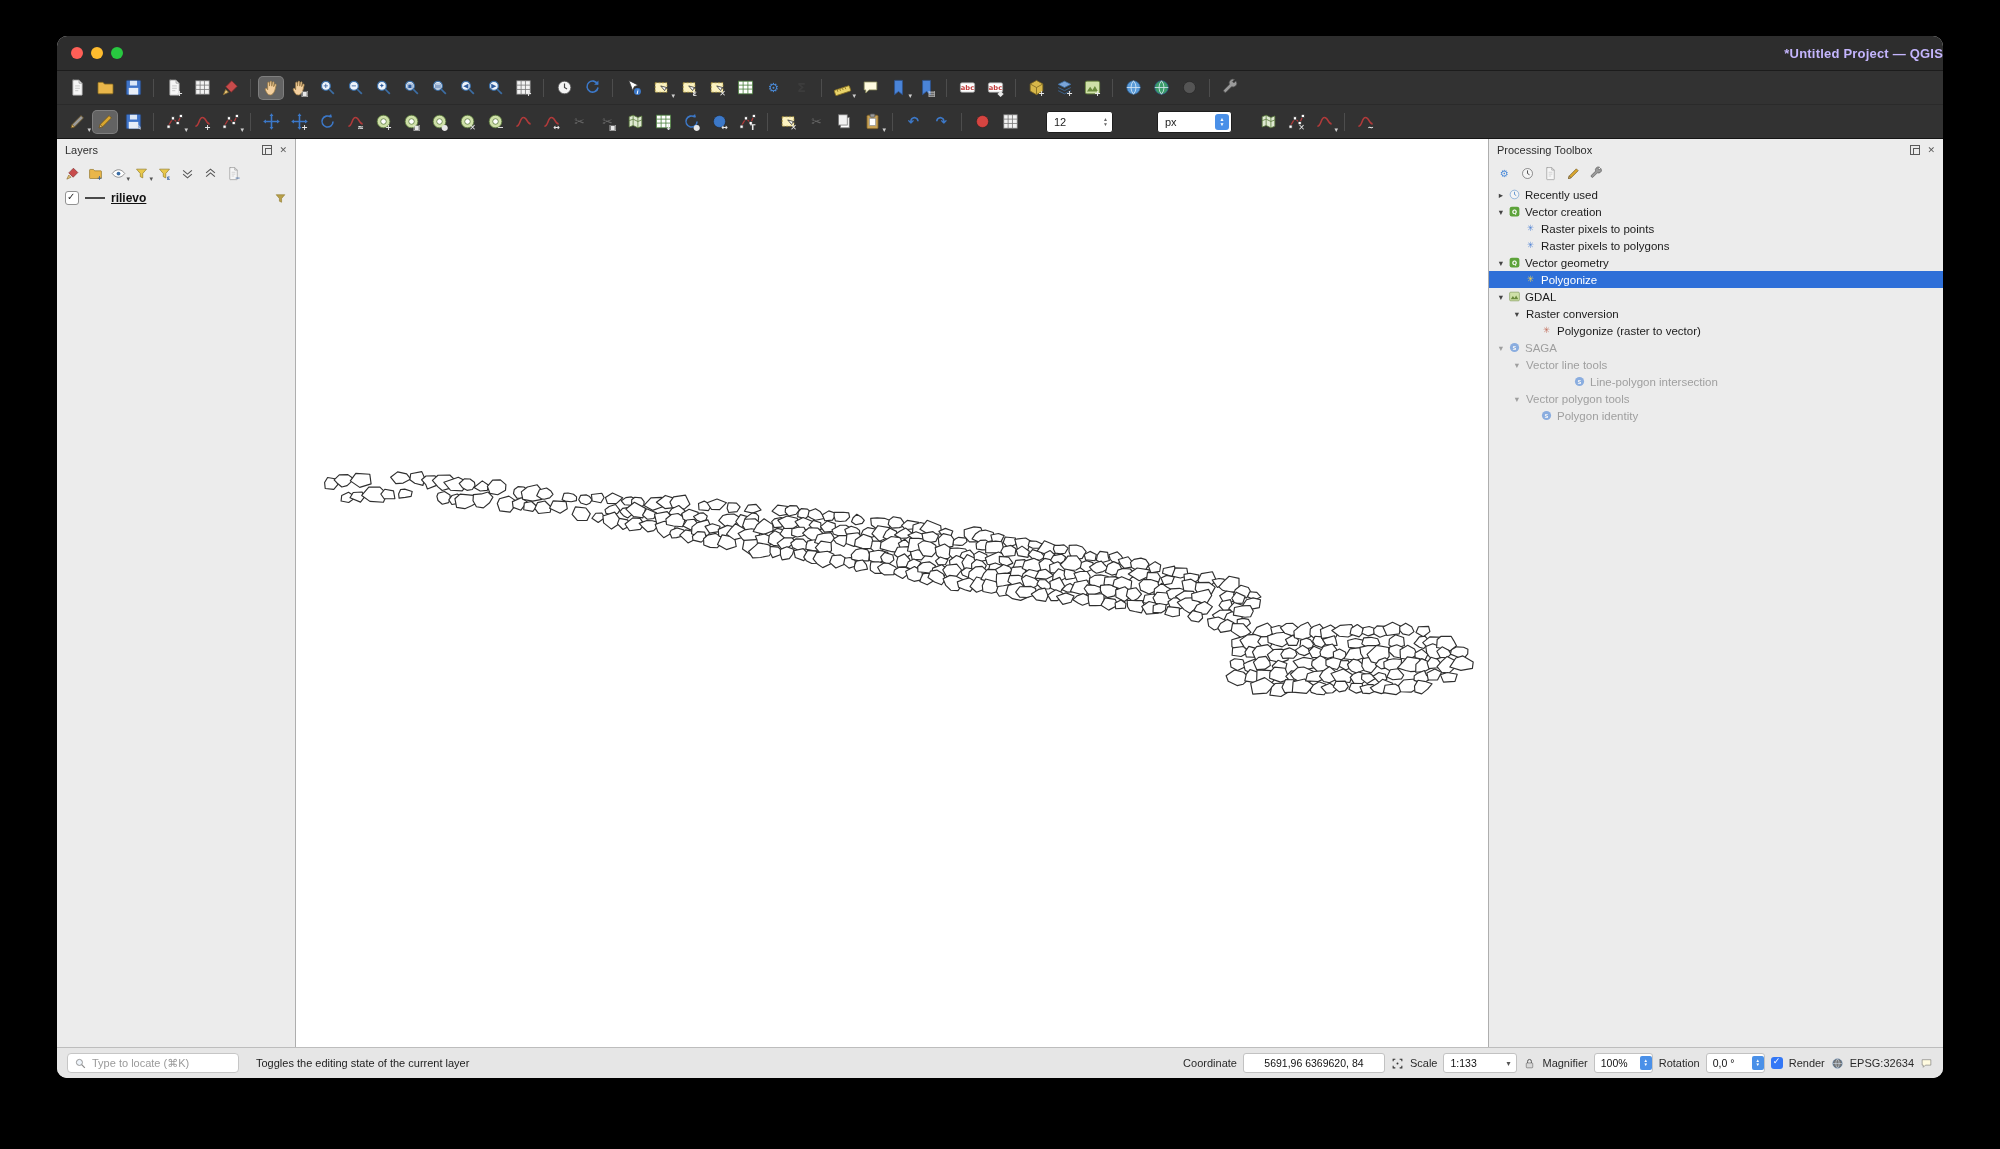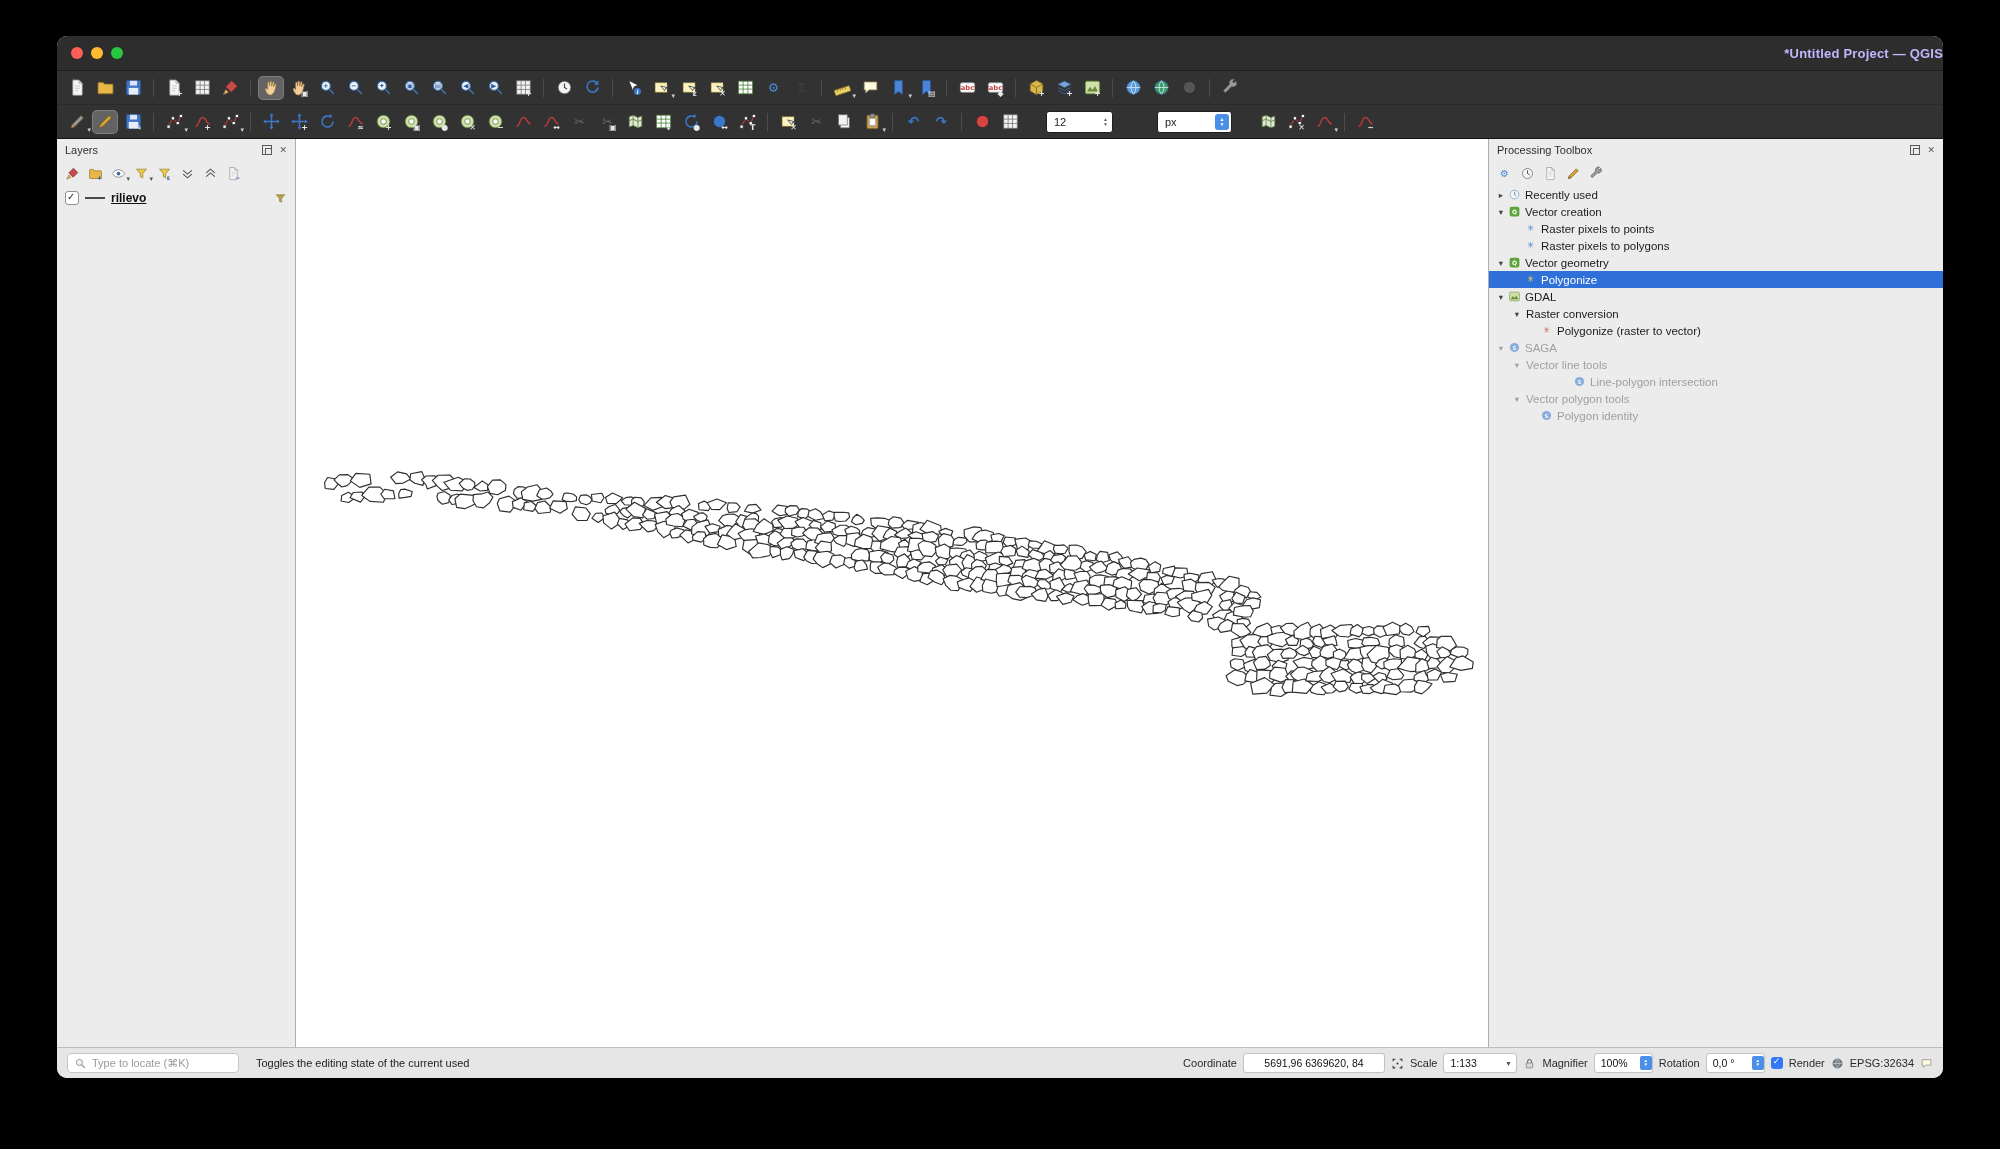--- a/index.html
+++ b/index.html
@@ -1407,21 +1407,21 @@
     <div class="statusbar">
       <div class="locate">
         <span class="icn">
             <svg width="13" height="13" viewBox="0 0 24 24">
               <circle cx="10" cy="10" r="5.6" fill="#eef4fb" stroke="#8a8a8a" stroke-width="1.6"></circle>
               <path d="M14.2 14.2L20 20" stroke="#8a8a8a" stroke-width="2.2"></path>
             </svg>
           </span>
         <span class="ph">Type to locate (⌘K)</span>
       </div>
-      <div class="status-msg">Toggles the editing state of the current used</div>
+      <div class="status-msg">Toggles the editing state of the current layer</div>
       <div class="sb-right">
         <span class="sb-label">Coordinate</span>
         <div class="sb-box coord">5691,96 6369620, 84</div>
         <span class="sb-icon icn">
             <svg width="13" height="13" viewBox="0 0 24 24">
               <path d="M4 8V4h4M16 4h4v4M20 16v4h-4M8 20H4v-4" fill="none" stroke="#333333" stroke-width="2"></path>
               <circle cx="12" cy="12" r="1.8" fill="#333333"></circle>
             </svg>
           </span>
         <span class="sb-label">Scale</span>

